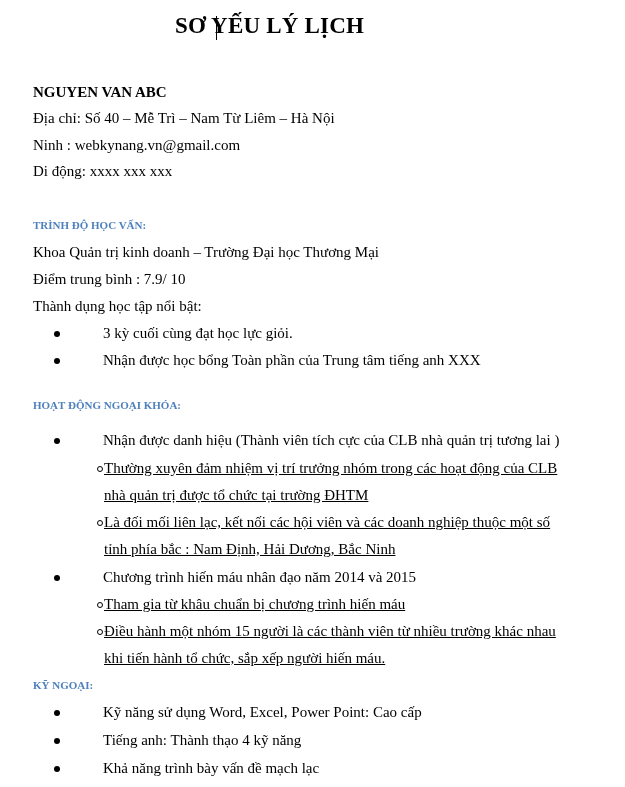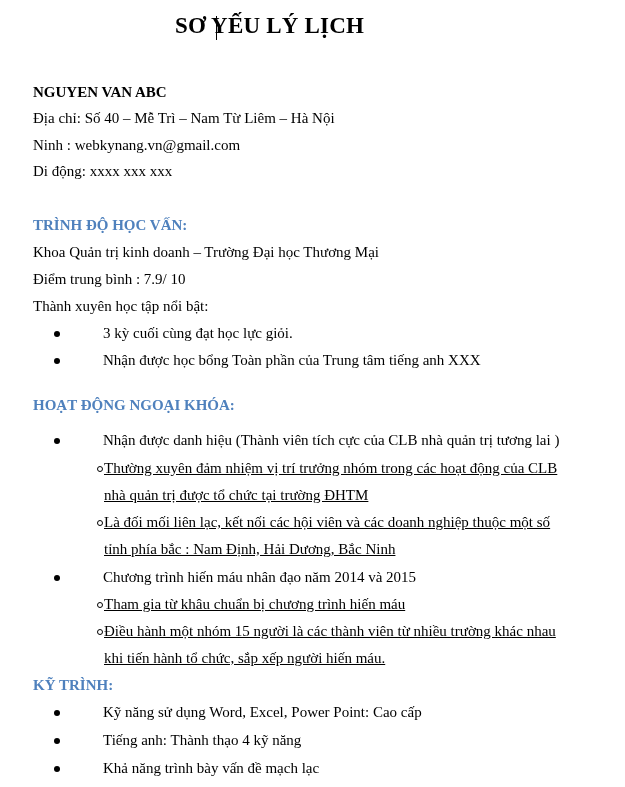--- a/index.html
+++ b/index.html
@@ -10,42 +10,42 @@
   }
   .title {
     position: absolute; top: 13px; left: 0; width: 539px; text-align: center;
     font-weight: bold; font-size: 23px; letter-spacing: 0.2px;
   }
   .caret {
     position: absolute; top: 16px; left: 216px; width: 1px; height: 24px; background: #000;
   }
   .line { position: absolute; left: 33px; white-space: nowrap; line-height: 20px; }
   .bold { font-weight: bold; }
-  .heading { font-weight: bold; color: #4F81BD; font-size: 15px; }
+  .heading { font-weight: bold; color: #4F81BD; font-size: 11px; }
   .bul { position: absolute; left: 54px; width: 6px; height: 6px; border-radius: 50%; background: #000; }
   .sub-bul { position: absolute; left: 97px; width: 6px; height: 6px; border-radius: 50%; border: 1px solid #000; box-sizing: border-box; }
   .l1 { left: 75px; margin-left: 28px; }
   .l2 { left: 104px; text-decoration: underline; }
 </style>
 </head>
 <body>
 
 <div>
   <div class="caret"></div>
   <div class="title">SƠ YẾU LÝ LỊCH</div>
 
   <div class="line bold" style="top:82px">NGUYEN VAN ABC</div>
   <div class="line" style="top:108px">Địa chỉ:  Số 40 – Mễ Trì – Nam Từ Liêm – Hà Nội</div>
   <div class="line" style="top:135px">Ninh : webkynang.vn@gmail.com</div>
   <div class="line" style="top:161px">Di động: xxxx xxx xxx</div>
 
   <div class="line heading" style="top:215px">TRÌNH ĐỘ HỌC VẤN:</div>
   <div class="line" style="top:242px">Khoa Quản trị kinh doanh – Trường Đại học Thương Mại</div>
   <div class="line" style="top:269px">Điểm trung bình : 7.9/ 10</div>
-  <div class="line" style="top:296px">Thành xuyên học tập nổi bật:</div>
+  <div class="line" style="top:296px">Thành dụng học tập nổi bật:</div>
   <div class="bul" style="top:331px"></div>
   <div class="line l1" style="top:323px">3 kỳ cuối cùng đạt học lực giỏi.</div>
   <div class="bul" style="top:358px"></div>
   <div class="line l1" style="top:350px">Nhận được học bổng Toàn phần của Trung tâm tiếng anh XXX</div>
 
   <div class="line heading" style="top:395px">HOẠT ĐỘNG NGOẠI KHÓA:</div>
   <div class="bul" style="top:438px"></div>
   <div class="line l1" style="top:430px">Nhận được danh hiệu (Thành viên tích cực của CLB nhà quản trị tương lai )</div>
   <div class="sub-bul" style="top:466px"></div>
   <div class="line l2" style="top:458px">Thường xuyên đảm nhiệm vị trí trưởng nhóm trong các hoạt động của CLB</div>
@@ -55,20 +55,20 @@
   <div class="line l2" style="top:539px">tỉnh phía bắc : Nam Định, Hải Dương, Bắc Ninh</div>
 
   <div class="bul" style="top:575px"></div>
   <div class="line l1" style="top:567px">Chương trình hiến máu nhân đạo năm 2014 và 2015</div>
   <div class="sub-bul" style="top:602px"></div>
   <div class="line l2" style="top:594px">Tham gia từ khâu chuẩn bị chương trình hiến máu</div>
   <div class="sub-bul" style="top:629px"></div>
   <div class="line l2" style="top:621px">Điều hành một nhóm 15 người là các thành viên từ nhiều trường khác nhau</div>
   <div class="line l2" style="top:648px">khi tiến hành tổ chức, sắp xếp người hiến máu.</div>
 
-  <div class="line heading" style="top:675px">KỸ TRÌNH:</div>
+  <div class="line heading" style="top:675px">KỸ NGOẠI:</div>
   <div class="bul" style="top:710px"></div>
   <div class="line l1" style="top:702px">Kỹ năng sử dụng Word, Excel, Power Point: Cao cấp</div>
   <div class="bul" style="top:738px"></div>
   <div class="line l1" style="top:730px">Tiếng anh: Thành thạo 4 kỹ năng</div>
   <div class="bul" style="top:766px"></div>
   <div class="line l1" style="top:758px">Khả năng trình bày vấn đề mạch lạc</div>
 </div>
 
 </body></html>

